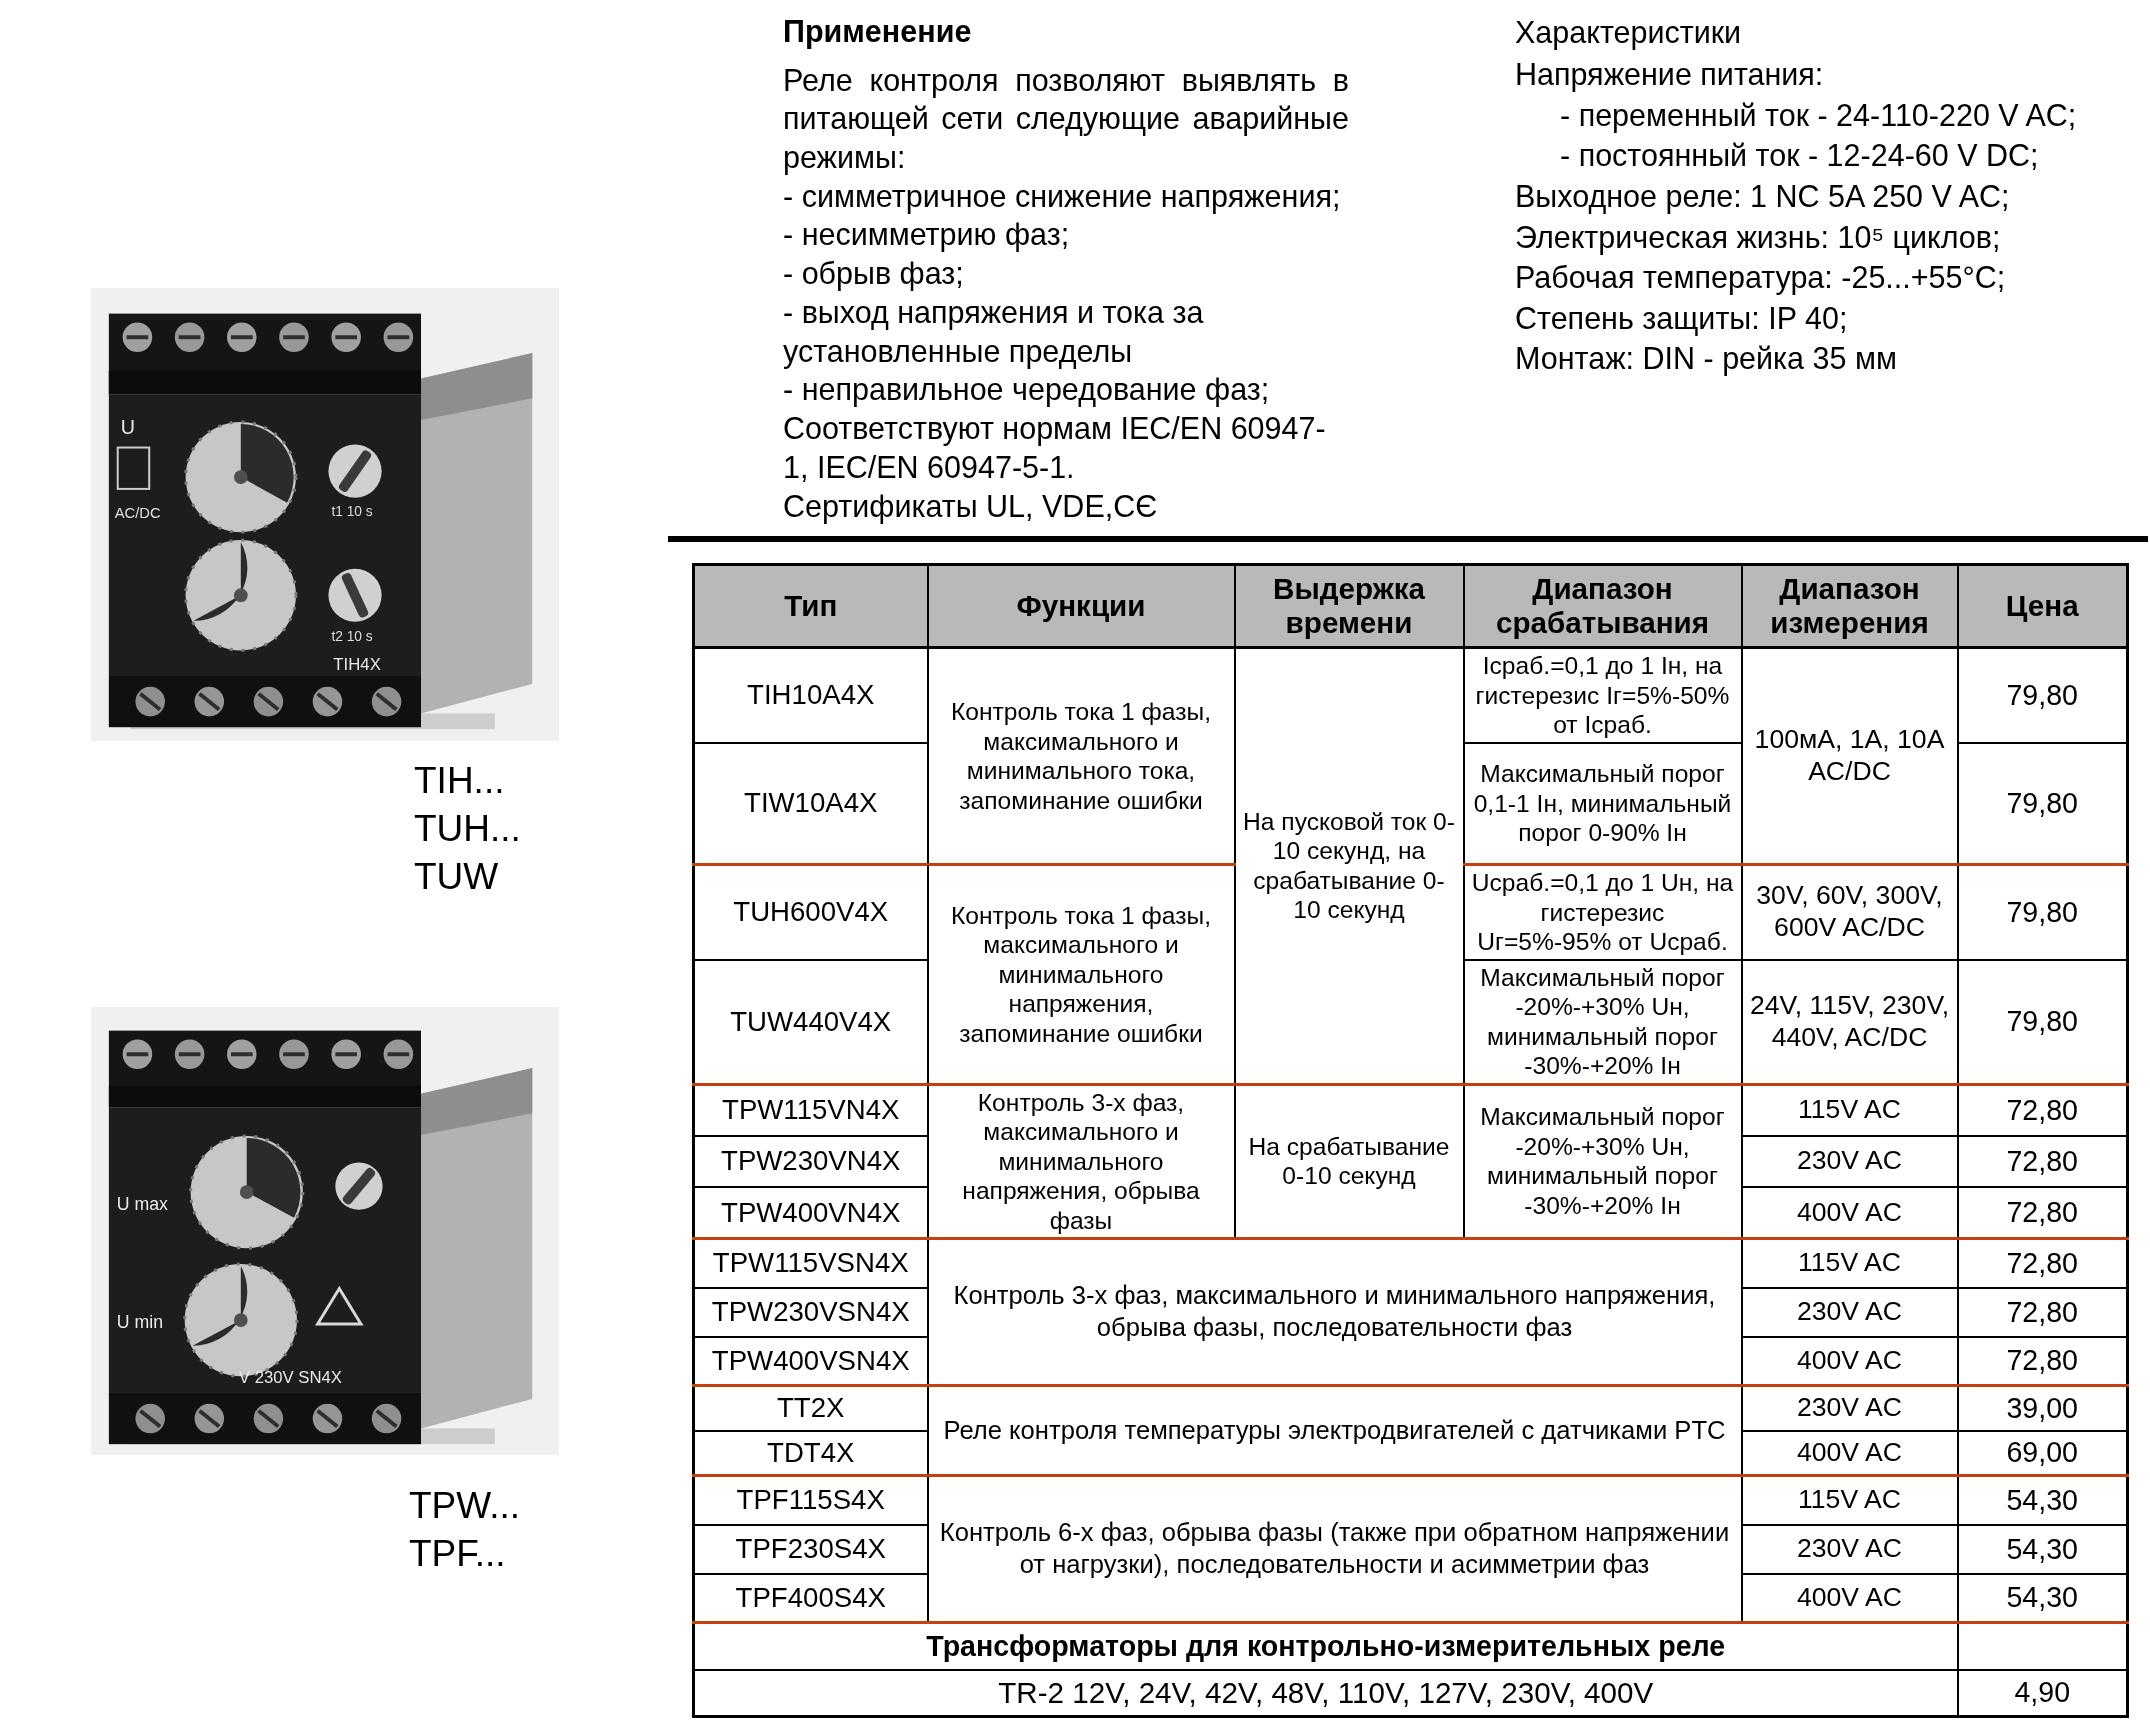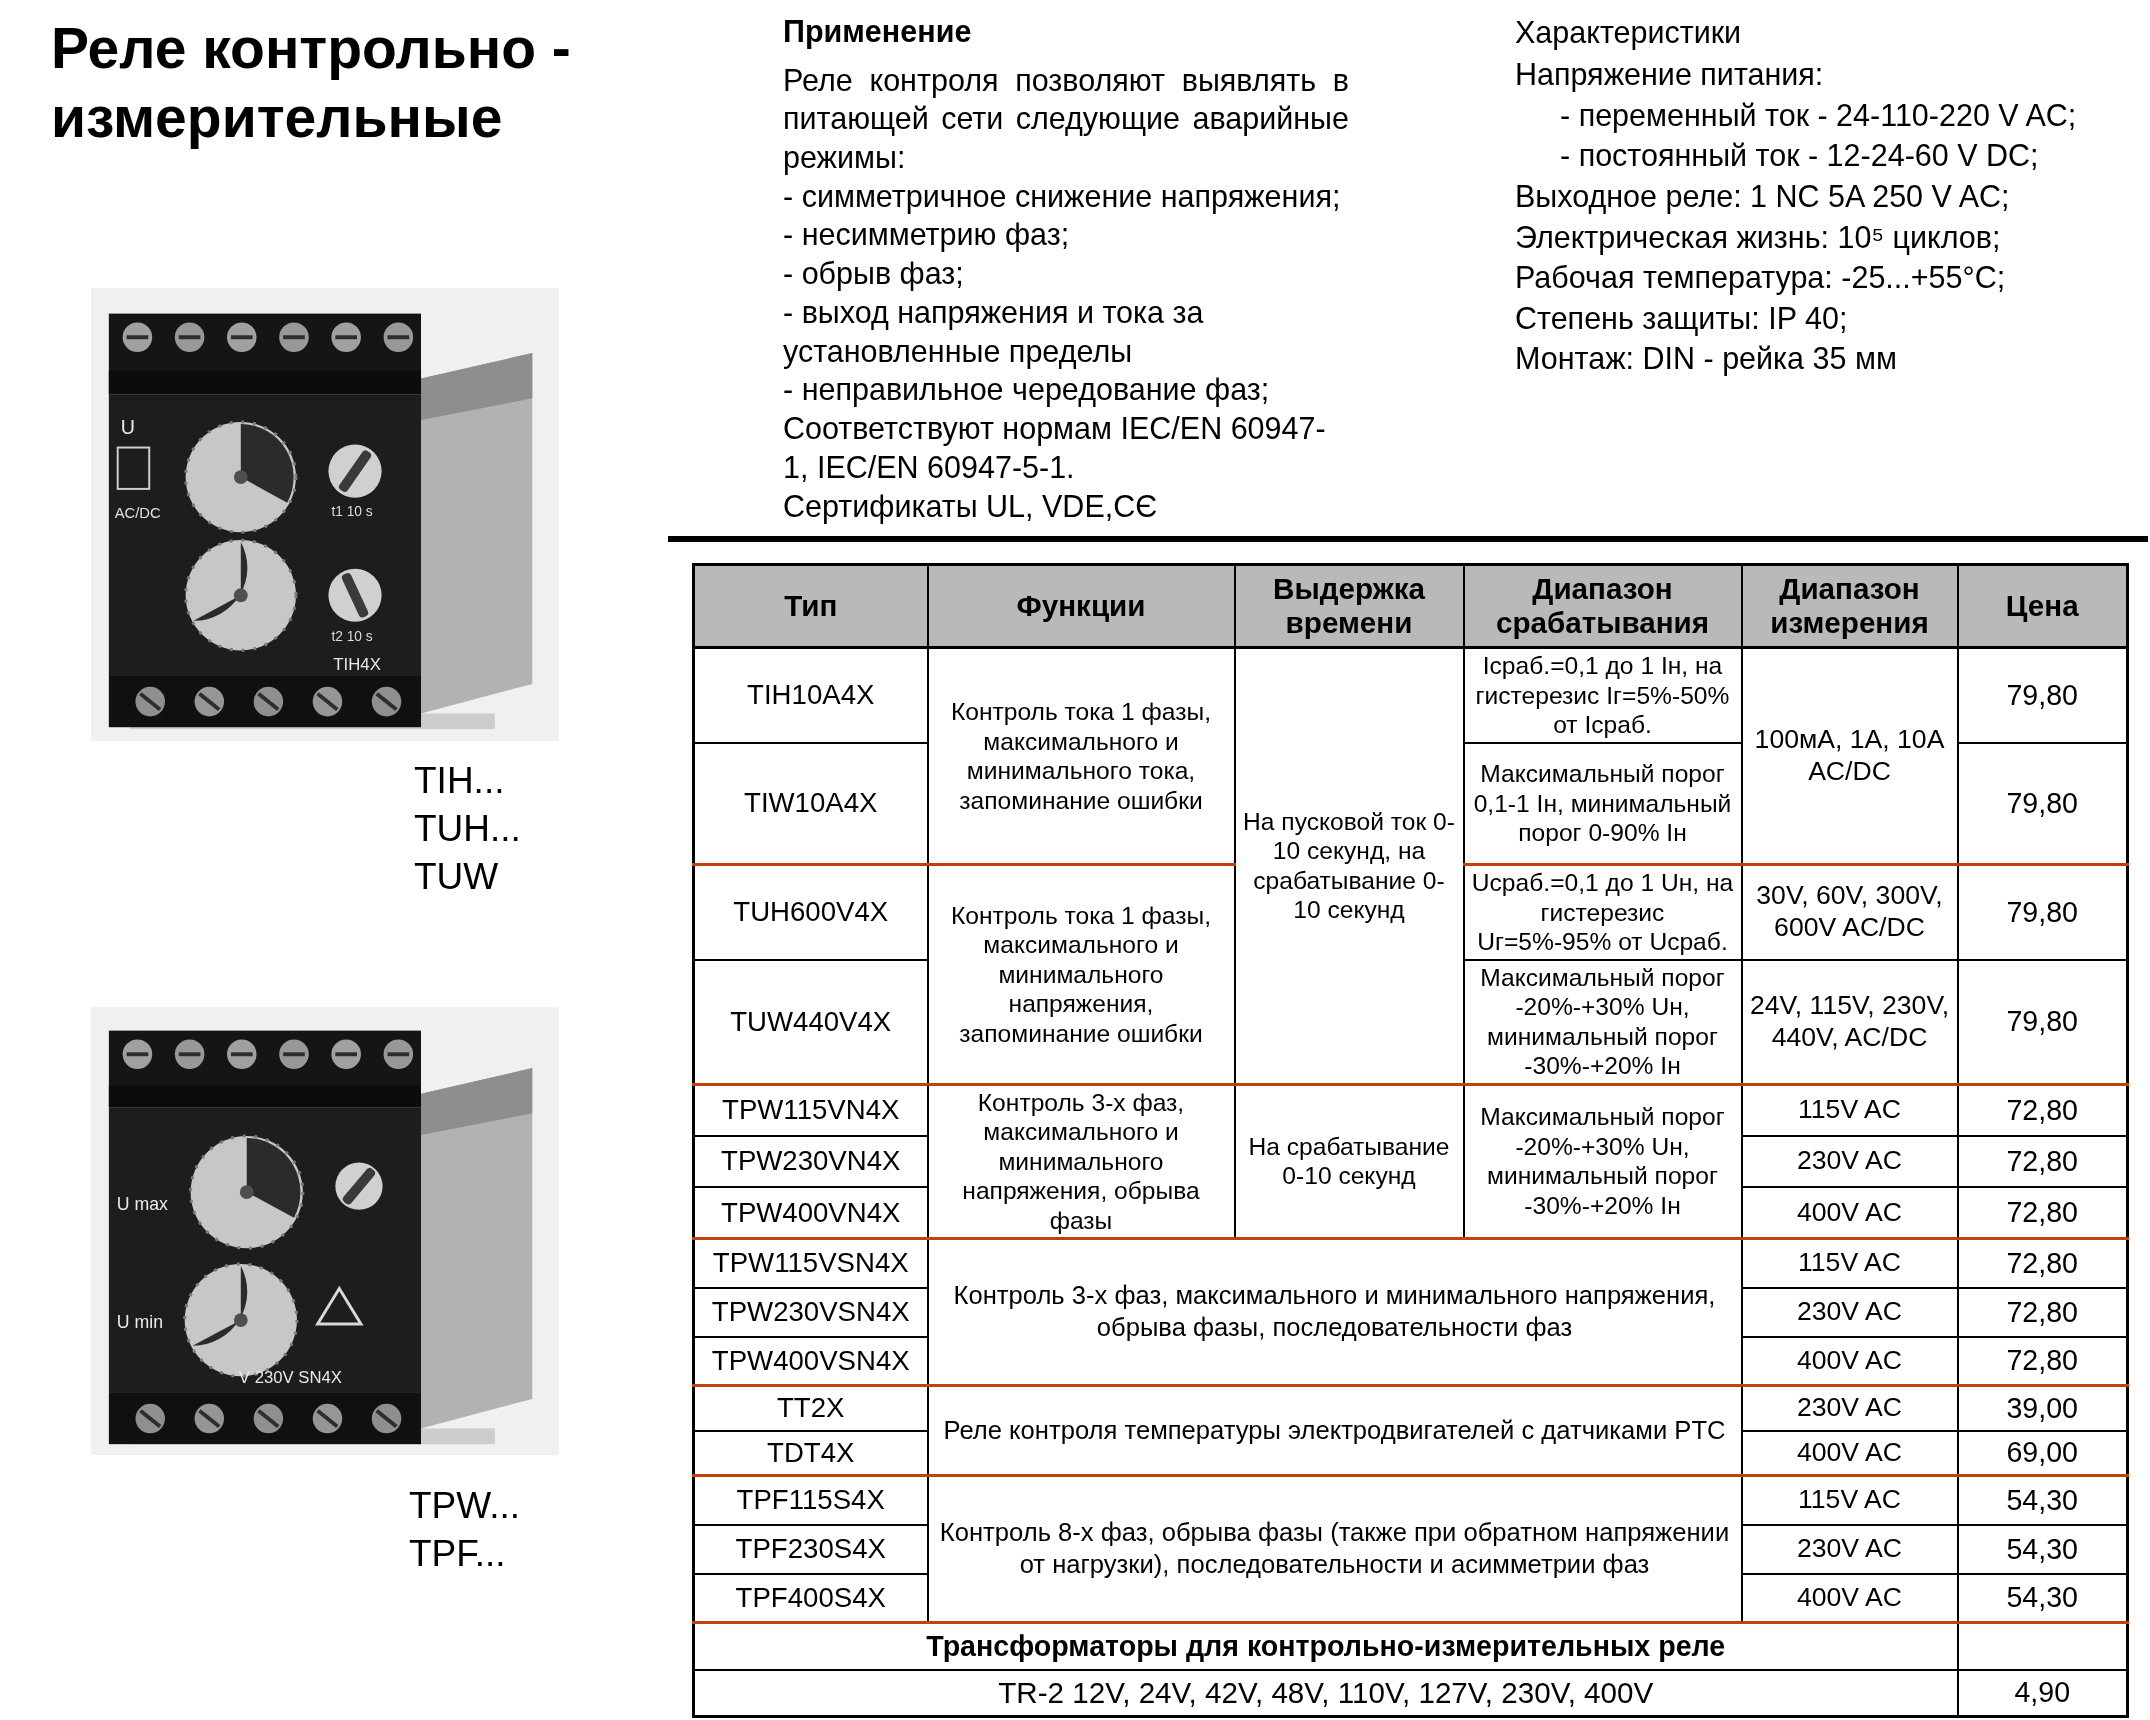--- a/index.html
+++ b/index.html
@@ -45,24 +45,20 @@
   tr.rh-c { height:51px; }
   tr.rh-d { height:49px; }
   tr.rh-e { height:45px; }
   tr.rh-f { height:47px; }
 </style>
 </head>
 <body>
 
 <div class="page">
 
-  <h1 class="title">
-    <span>Реле контрольно -</span><br>
-    <span>измерительные</span>
-  </h1>
 
   <section class="app">
     <div class="head">Применение</div>
     <div class="intro">Реле контроля позволяют выявлять в питающей сети следующие аварийные режимы:</div>
     <div>- симметричное снижение напряжения;</div>
     <div>- несимметрию фаз;</div>
     <div>- обрыв фаз;</div>
     <div>- выход напряжения и тока за установленные пределы</div>
     <div>- неправильное чередование фаз;</div>
     <div>Соответствуют нормам IEC/EN 60947-1, IEC/EN 60947-5-1.</div>
@@ -304,21 +300,21 @@
         <td class="meas">230V AC</td>
         <td class="price">39,00</td>
       </tr>
       <tr class="rh-e">
         <td class="model">TDT4X</td>
         <td class="meas">400V AC</td>
         <td class="price">69,00</td>
       </tr>
       <tr class="rh-d g">
         <td class="model">TPF115S4X</td>
-        <td class="wide" colspan="3" rowspan="3">Контроль 8-х фаз, обрыва фазы (также при обратном напряжении от нагрузки), последовательности и асимметрии фаз</td>
+        <td class="wide" colspan="3" rowspan="3">Контроль 6-х фаз, обрыва фазы (также при обратном напряжении от нагрузки), последовательности и асимметрии фаз</td>
         <td class="meas">115V AC</td>
         <td class="price">54,30</td>
       </tr>
       <tr class="rh-d">
         <td class="model">TPF230S4X</td>
         <td class="meas">230V AC</td>
         <td class="price">54,30</td>
       </tr>
       <tr class="rh-d">
         <td class="model">TPF400S4X</td>

